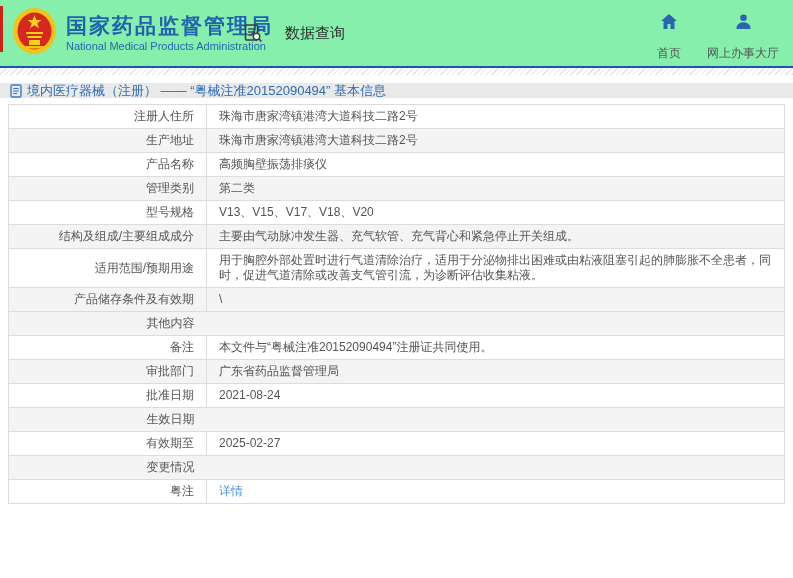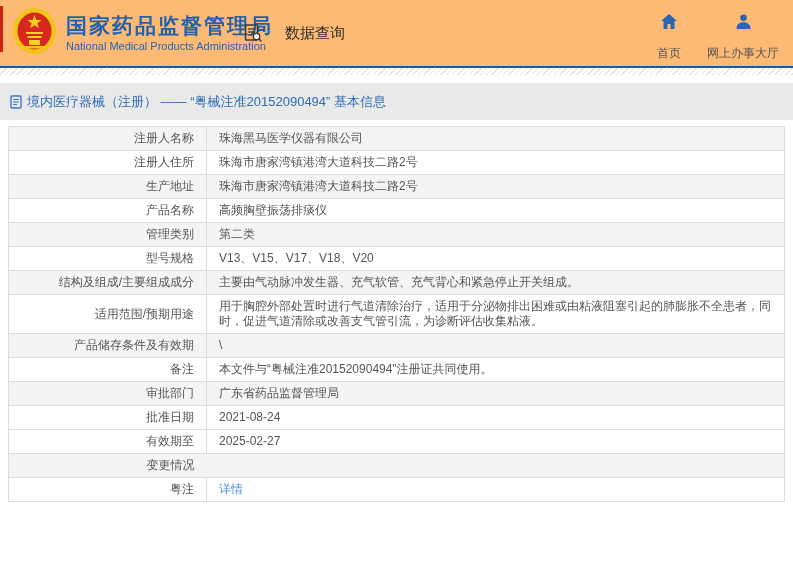--- a/index.html
+++ b/index.html
@@ -1,41 +1,41 @@
 <!DOCTYPE html>
 <html><head>
 <meta charset="utf-8">
 <style>
   * { box-sizing: border-box; margin: 0; padding: 0; }
   html,body { width:793px; height:578px; background:#fff; overflow:hidden;
     font-family:"Liberation Sans","DejaVu Sans",sans-serif; }
 
   
-  .site-header { position:relative; height:66px; background:#fdba74; }
+  .site-header { position:relative; height:66px; background:#86efac; }
   .red-strip { position:absolute; left:0; top:6px; width:3px; height:46px; background:#cf2217; }
   .brand { position:absolute; left:12px; top:7px; display:flex; align-items:center; }
   .emblem { width:45px; height:50px; display:block; }
   .brand-text { margin-left:9px; }
   .brand-title { font-size:21px; font-weight:bold; color:#2062ae; letter-spacing:2px; line-height:26px; }
   .brand-subtitle { font-size:11px; color:#2666b0; margin-top:1px; }
   .section-tab { position:absolute; left:243px; top:23px; display:flex; align-items:center; gap:22px;
     font-size:15px; color:#2b2b2b; cursor:pointer; }
   .header-nav { position:absolute; right:14px; top:14px; display:flex; gap:26px; }
   .nav-item { display:flex; flex-direction:column; align-items:center; gap:16px;
     font-size:12px; color:#555; cursor:pointer; text-decoration:none; }
   .nav-item svg { display:block; }
 
   
   .blue-line { height:2px; background:#1a57a8; }
   .hatch-strip { height:7px;
     background:repeating-linear-gradient(135deg,#e3e3e3 0px,#e3e3e3 1px,#ffffff 1px,#ffffff 4px); }
   .gap { height:8px; background:#fff; }
 
   
-  .page-title-bar { height:37px; background:#e9e9e9; display:flex; align-items:center;
+  .page-title-bar { height:15px; background:#e9e9e9; display:flex; align-items:center;
     padding-left:10px; }
   .doc-icon { display:block; margin-right:5px; }
   .page-title { font-size:13px; color:#2e6cb5; }
 
   
   .info-table { width:777px; margin:6px 8px 0 8px; border-collapse:collapse;
     font-size:12px; color:#555; table-layout:fixed; }
   .info-table td { border:1px solid #dcdcdc; border-left:none; border-right:none;
     padding:4px 6px; line-height:15px; vertical-align:middle; }
   .info-table { border:1px solid #dcdcdc; }
@@ -106,24 +106,20 @@
     <rect x="1" y="1" width="10" height="12" rx="1" fill="none" stroke="#3a7bd0" stroke-width="1.4"></rect>
     <line x1="3.2" y1="4.5" x2="8.8" y2="4.5" stroke="#3a7bd0" stroke-width="1.1"></line>
     <line x1="3.2" y1="7" x2="8.8" y2="7" stroke="#3a7bd0" stroke-width="1.1"></line>
     <line x1="3.2" y1="9.5" x2="7" y2="9.5" stroke="#3a7bd0" stroke-width="1.1"></line>
   </svg>
   <span class="page-title">境内医疗器械（注册） —— “粤械注准20152090494” 基本信息</span>
 </div>
 
 <table class="info-table">
   <tbody>
-    <tr class="alt">
-      <td class="cell-label">注册人名称</td>
-      <td class="cell-value">珠海黑马医学仪器有限公司</td>
-    </tr>
     <tr>
       <td class="cell-label">注册人住所</td>
       <td class="cell-value">珠海市唐家湾镇港湾大道科技二路2号</td>
     </tr>
     <tr class="alt">
       <td class="cell-label">生产地址</td>
       <td class="cell-value">珠海市唐家湾镇港湾大道科技二路2号</td>
     </tr>
     <tr>
       <td class="cell-label">产品名称</td>
@@ -142,31 +138,39 @@
       <td class="cell-value">主要由气动脉冲发生器、充气软管、充气背心和紧急停止开关组成。</td>
     </tr>
     <tr>
       <td class="cell-label">适用范围/预期用途</td>
       <td class="cell-value">用于胸腔外部处置时进行气道清除治疗，适用于分泌物排出困难或由粘液阻塞引起的肺膨胀不全患者，同时，促进气道清除或改善支气管引流，为诊断评估收集粘液。</td>
     </tr>
     <tr class="alt">
       <td class="cell-label">产品储存条件及有效期</td>
       <td class="cell-value">\</td>
     </tr>
+    <tr class="alt noval">
+      <td class="cell-label">其他内容</td>
+      <td class="cell-value"></td>
+    </tr>
     <tr>
       <td class="cell-label">备注</td>
       <td class="cell-value">本文件与“粤械注准20152090494”注册证共同使用。</td>
     </tr>
     <tr class="alt">
       <td class="cell-label">审批部门</td>
       <td class="cell-value">广东省药品监督管理局</td>
     </tr>
     <tr>
       <td class="cell-label">批准日期</td>
       <td class="cell-value">2021-08-24</td>
+    </tr>
+    <tr class="alt noval">
+      <td class="cell-label">生效日期</td>
+      <td class="cell-value"></td>
     </tr>
     <tr>
       <td class="cell-label">有效期至</td>
       <td class="cell-value">2025-02-27</td>
     </tr>
     <tr class="alt noval">
       <td class="cell-label">变更情况</td>
       <td class="cell-value"></td>
     </tr>
     <tr>

